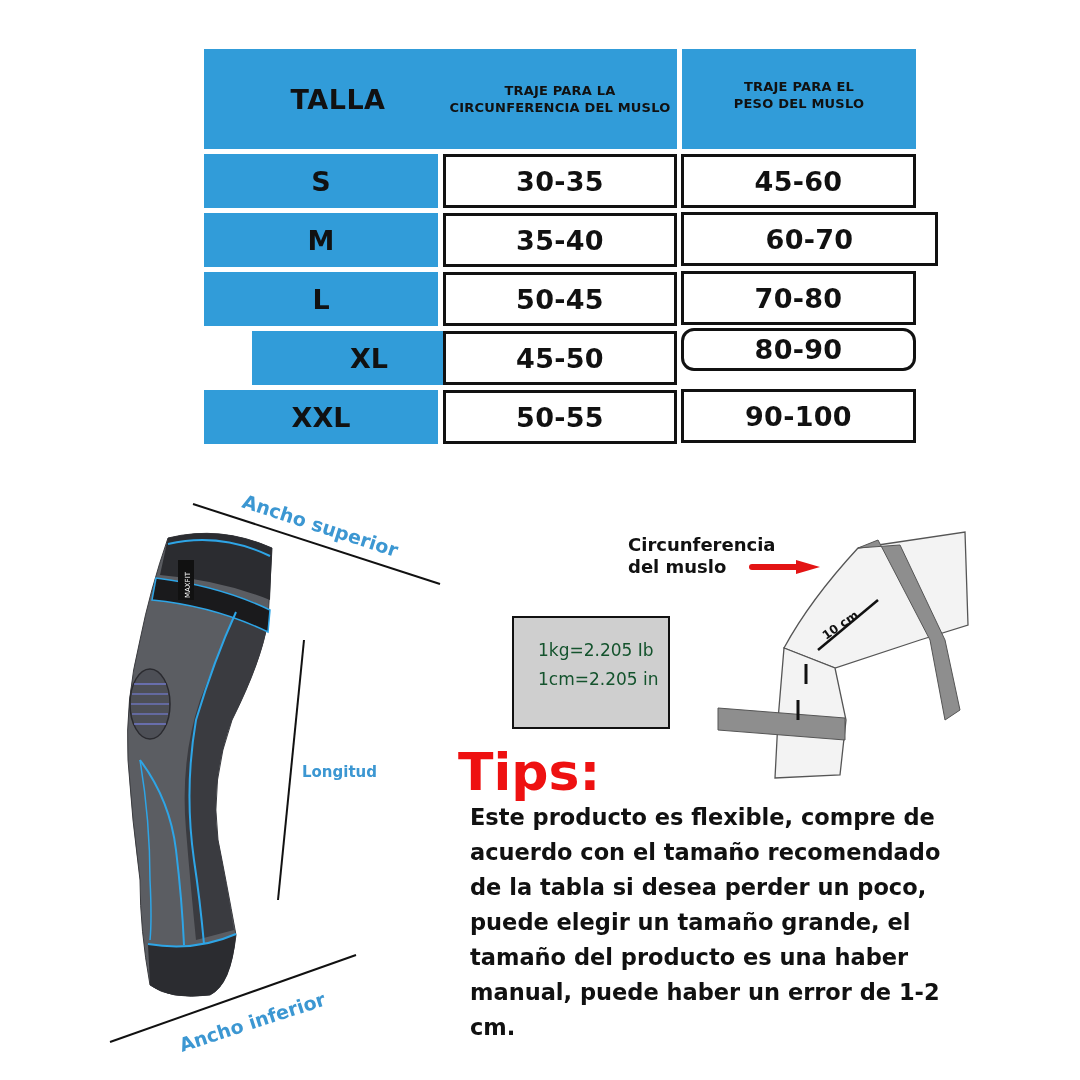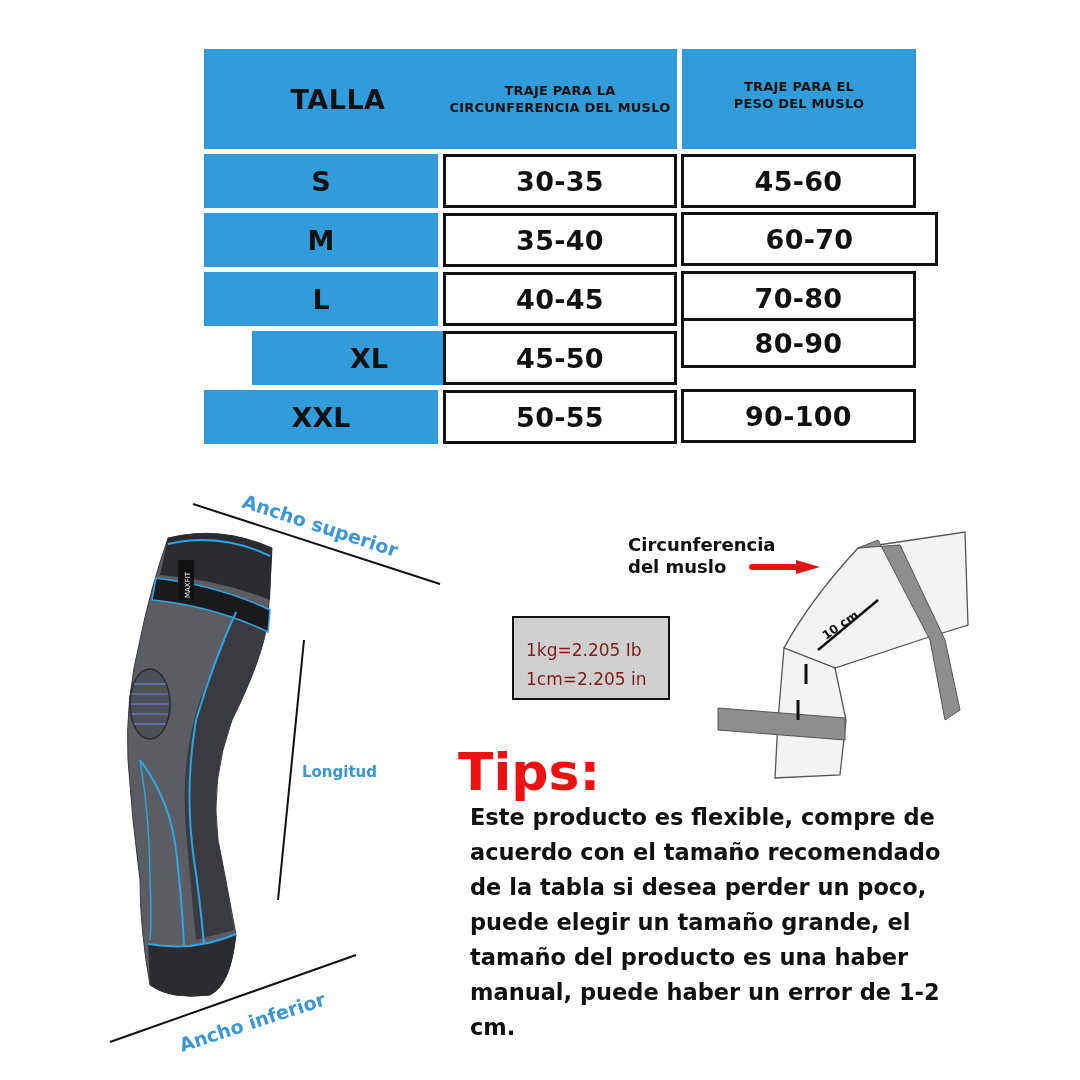--- a/index.html
+++ b/index.html
@@ -9,22 +9,22 @@
     
     .cell { position:absolute; display:flex; align-items:center; justify-content:center; box-sizing:border-box;
             font-family:"DejaVu Sans", sans-serif; font-weight:bold; text-align:center; }
     .blue { background:#319cd9; color:#111; }
     .white { background:#ffffff; border:3px solid #111; color:#111; }
     .hdr-big { font-size:27px; letter-spacing:0.5px; }
     .hdr-small { font-size:13px; line-height:17px; font-weight:bold; letter-spacing:0.2px; }
     .size-lbl { font-size:27px; }
     .val { font-size:27px; letter-spacing:0.3px; }
     .hdr-small span { display:block; }
-    .conv-box { left:512px; top:616px; width:158px; height:84px; background:#cfcfcf; border:2px solid #111;
-                box-sizing:border-box; padding:18px 0 0 12px; font-size:17px; line-height:29px; color:#7f1d1d; }
+    .conv-box { left:512px; top:616px; width:158px; height:113px; background:#cfcfcf; border:2px solid #111;
+                box-sizing:border-box; padding:18px 0 0 24px; font-size:17px; line-height:29px; color:#14532d; }
     .tips-title { left:458px; top:742px; font-size:52px; font-weight:bold; color:#ee1111; letter-spacing:0px; }
     .tips-body { left:470px; top:800px; width:540px; font-size:22.5px; line-height:35px; font-weight:bold; color:#111; }
     .circ-lbl { left:628px; top:534px; font-size:18px; line-height:22px; font-weight:bold; color:#111; }
   </style>
 </head>
 <body>
 
 <div>
 
   <div class="cell blue hdr-big" style="left:204px; top:49px; width:268px; height:100px;">TALLA</div>
@@ -43,26 +43,26 @@
 
   <div class="cell blue size-lbl" style="left:204px; top:154px; width:234px; height:54px;">S</div>
   <div class="cell white val" style="left:443px; top:154px; width:234px; height:54px;">30-35</div>
   <div class="cell white val" style="left:681px; top:154px; width:235px; height:54px;">45-60</div>
 
   <div class="cell blue size-lbl" style="left:204px; top:213px; width:234px; height:54px;">M</div>
   <div class="cell white val" style="left:443px; top:213px; width:234px; height:54px;">35-40</div>
   <div class="cell white val" style="left:681px; top:212px; width:257px; height:54px;">60-70</div>
 
   <div class="cell blue size-lbl" style="left:204px; top:272px; width:234px; height:54px;">L</div>
-  <div class="cell white val" style="left:443px; top:272px; width:234px; height:54px;">40-45</div>
+  <div class="cell white val" style="left:443px; top:272px; width:234px; height:54px;">50-45</div>
   <div class="cell white val" style="left:681px; top:271px; width:235px; height:54px;">70-80</div>
 
   <div class="cell blue size-lbl" style="left:212px; top:331px; width:234px; height:54px;margin-left:40px;">XL</div>
   <div class="cell white val" style="left:443px; top:331px; width:234px; height:54px;">45-50</div>
-  <div class="cell white val" style="left:681px; top:318px; width:235px; height:50px;">80-90</div>
+  <div class="cell white val" style="left:681px; top:328px; width:235px; height:43px;border-radius:13px;">80-90</div>
 
   <div class="cell blue size-lbl" style="left:204px; top:390px; width:234px; height:54px;">XXL</div>
   <div class="cell white val" style="left:443px; top:390px; width:234px; height:54px;">50-55</div>
   <div class="cell white val" style="left:681px; top:389px; width:235px; height:54px;">90-100</div>
 </div>
 
 <svg class="abs" style="left:0; top:480px;" width="470" height="600" viewBox="0 480 470 600">
 
   <line x1="193" y1="504" x2="440" y2="584" stroke="#111" stroke-width="2"></line>
   <line x1="304" y1="640" x2="278" y2="900" stroke="#111" stroke-width="2"></line>

